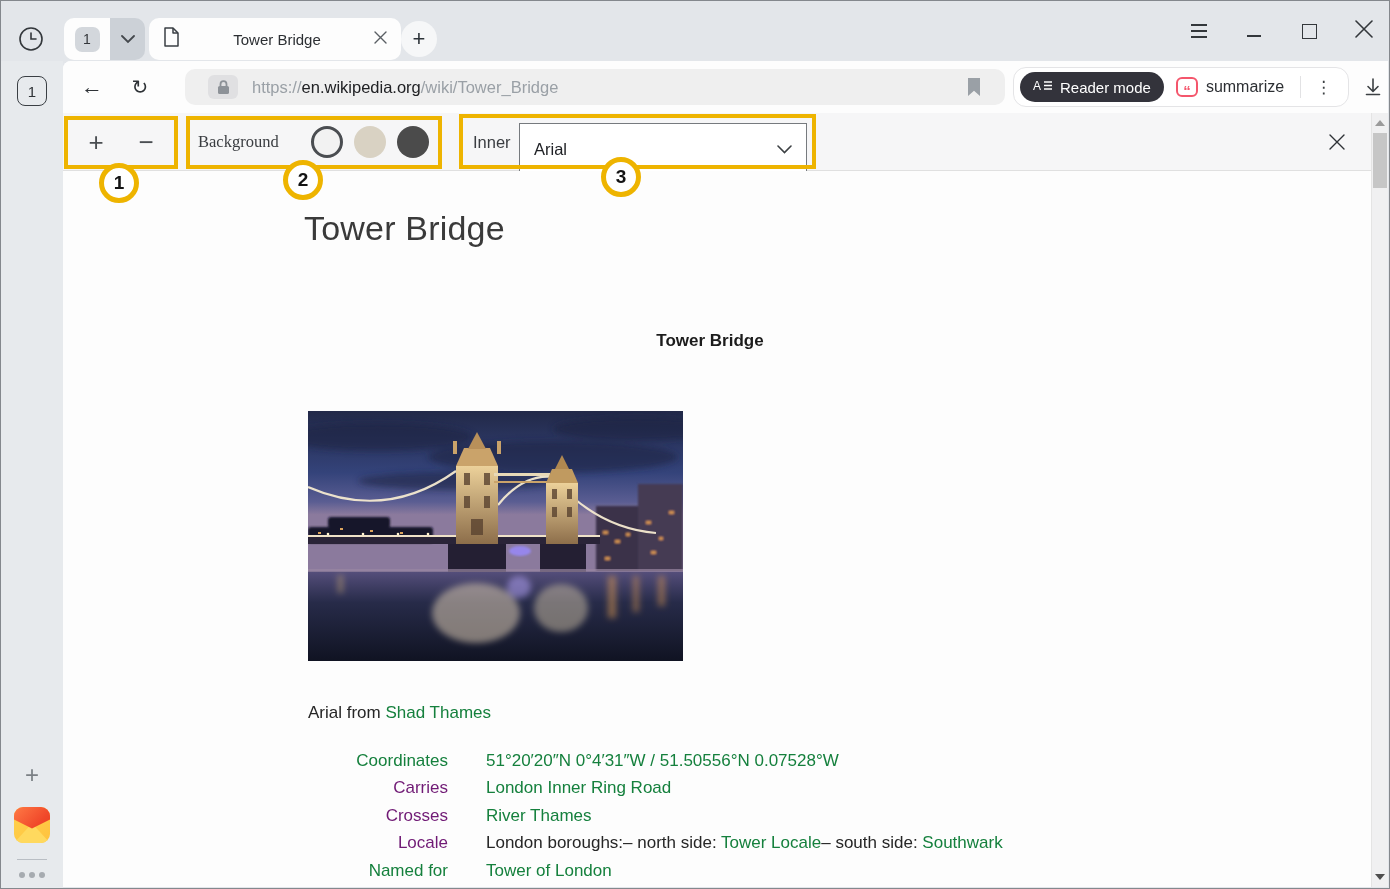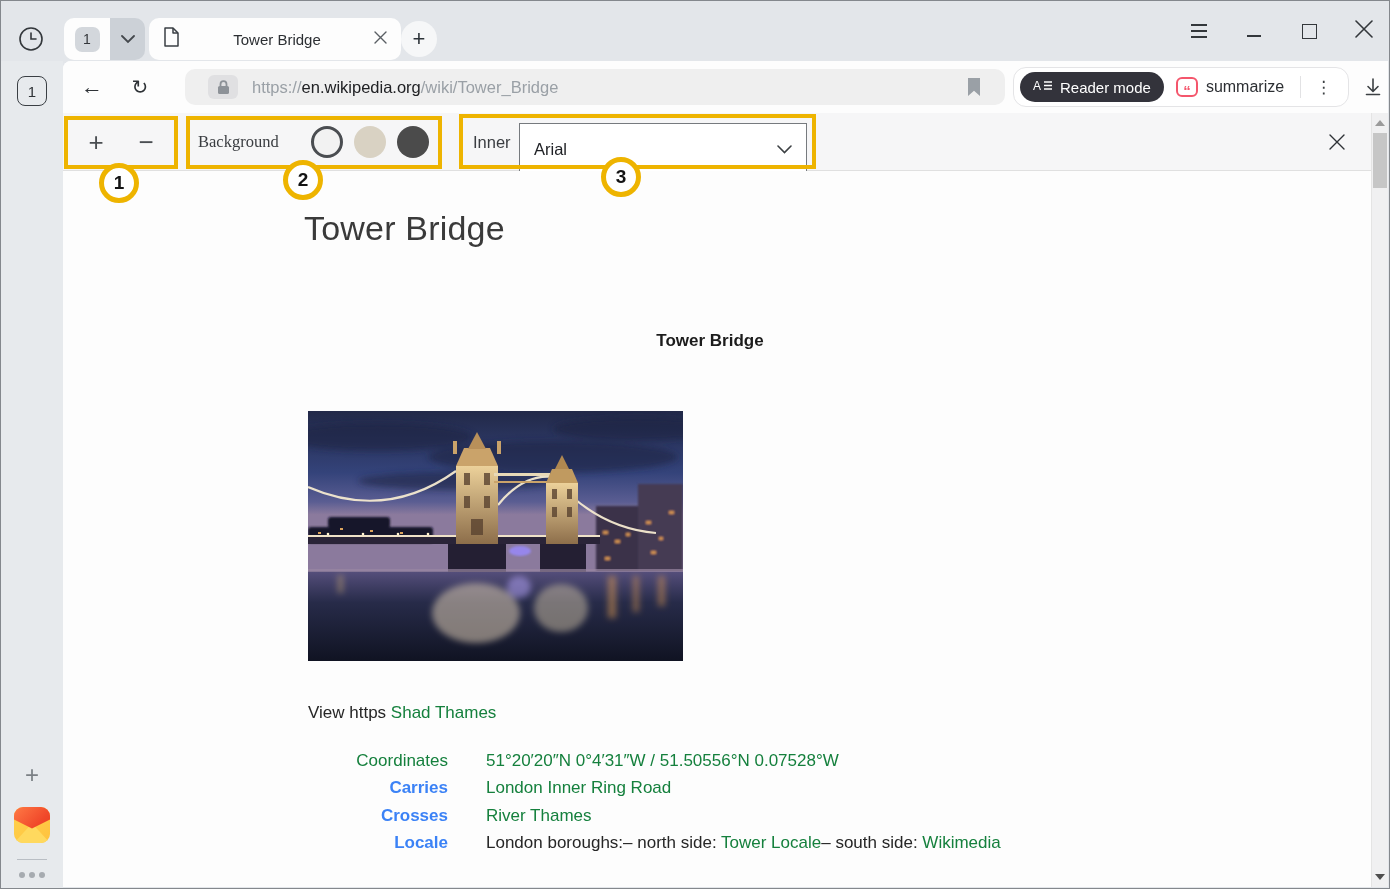--- a/index.html
+++ b/index.html
@@ -128,21 +128,21 @@
   .art-byline { position:absolute; left:242px; top:113px; font-size:17px; color:#a3a3a3; }
   .ib-caption { position:absolute; left:241px; top:160px; width:812px; text-align:center;
                 font-size:17px; font-weight:bold; color:#1c1c1c; }
   .hero { position:absolute; left:245px; top:240px; width:375px; height:250px; overflow:hidden; }
   .hero svg { display:block; width:100%; height:100%; }
   .viewfrom { position:absolute; left:245px; top:532px; font-size:17px; color:#262626; }
   .link { color:#15803d; cursor:pointer; }
   .ib-rows { position:absolute; left:241px; top:576px; }
   .ib-row { display:flex; height:27.5px; align-items:center; font-size:17px; }
   .ib-label { width:144px; text-align:right; flex:none; }
-  .ib-label.bold { font-weight:bold; color:#3b82f6; }
+  .ib-label.bold { font-weight:normal; color:#701a75; }
   .ib-value { margin-left:38px; white-space:nowrap; color:#262626; }
 </style>
 </head>
 <body>
 
 <div class="window">
 
   <div class="titlebar">
     <div class="clock-btn">
       <span>
@@ -418,38 +418,42 @@
             <ellipse cx="211" cy="176" rx="12" ry="11" fill="#b9a8ff" opacity=".5"></ellipse>
             <rect x="300" y="165" width="8" height="42" fill="#e8a050" opacity=".5"></rect>
             <rect x="325" y="165" width="6" height="36" fill="#e8a050" opacity=".45"></rect>
             <rect x="350" y="165" width="7" height="30" fill="#e8a050" opacity=".45"></rect>
             <rect x="30" y="164" width="5" height="18" fill="#e8c070" opacity=".4"></rect>
           </g>
           <rect y="158" width="375" height="3" fill="#9a87a2" opacity=".7"></rect>
         </svg>
       </div>
 
-      <div class="viewfrom"><span>View https </span><span class="link">Shad Thames</span></div>
+      <div class="viewfrom"><span>Arial from </span><span class="link">Shad Thames</span></div>
 
       <div class="ib-rows">
           <div class="ib-row">
             <span class="ib-label link">Coordinates</span>
             <span class="ib-value"><span class="link">51°20′20″N 0°4′31″W / 51.50556°N 0.07528°W</span></span>
           </div>
           <div class="ib-row">
             <span class="ib-label bold">Carries</span>
             <span class="ib-value"><span class="link">London Inner Ring Road</span></span>
           </div>
           <div class="ib-row">
             <span class="ib-label bold">Crosses</span>
             <span class="ib-value"><span class="link">River Thames</span></span>
           </div>
           <div class="ib-row">
             <span class="ib-label bold">Locale</span>
-            <span class="ib-value"><span>London boroughs:– north side: </span><span class="link">Tower Locale</span><span>– south side: </span><span class="link">Wikimedia</span></span>
+            <span class="ib-value"><span>London boroughs:– north side: </span><span class="link">Tower Locale</span><span>– south side: </span><span class="link">Southwark</span></span>
+          </div>
+          <div class="ib-row">
+            <span class="ib-label link">Named for</span>
+            <span class="ib-value"><span class="link">Tower of London</span></span>
           </div>
         </div>
     </div>
 
     <div class="vscroll">
       <div class="scroll-arrow up">
           <span class="tri-up"></span>
         </div>
       <div class="scroll-thumb"></div>
       <div class="scroll-arrow down">

